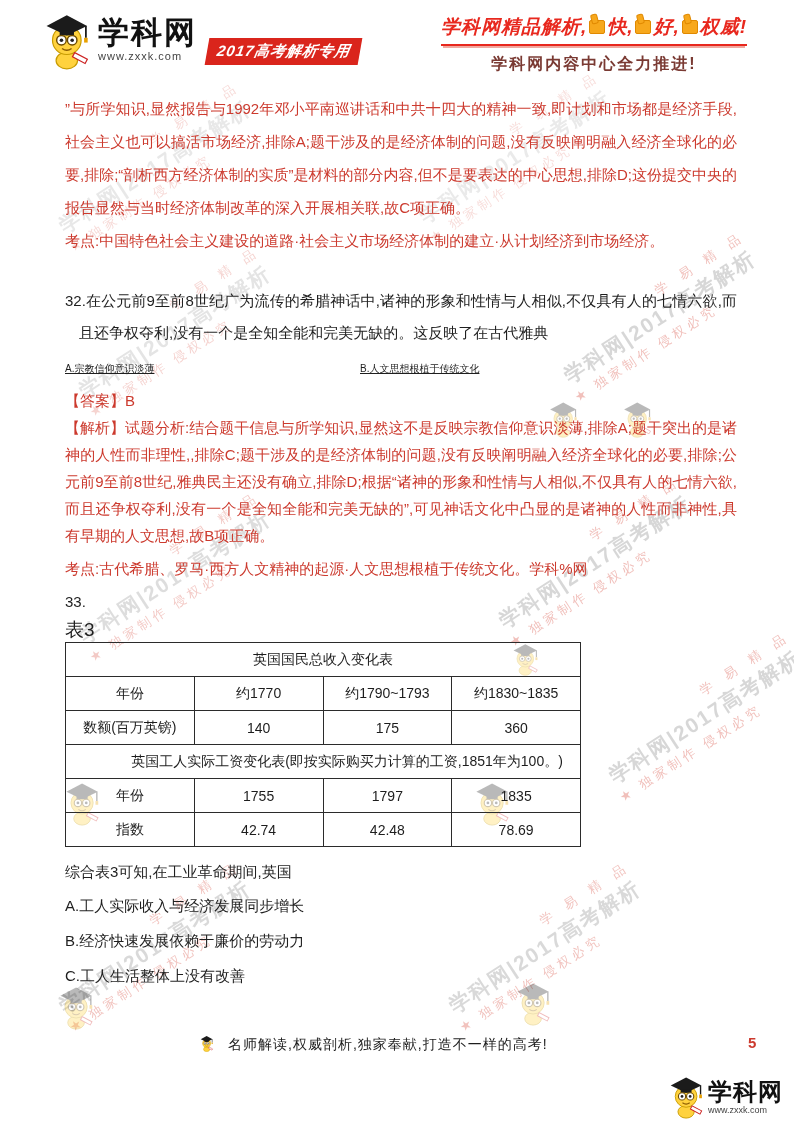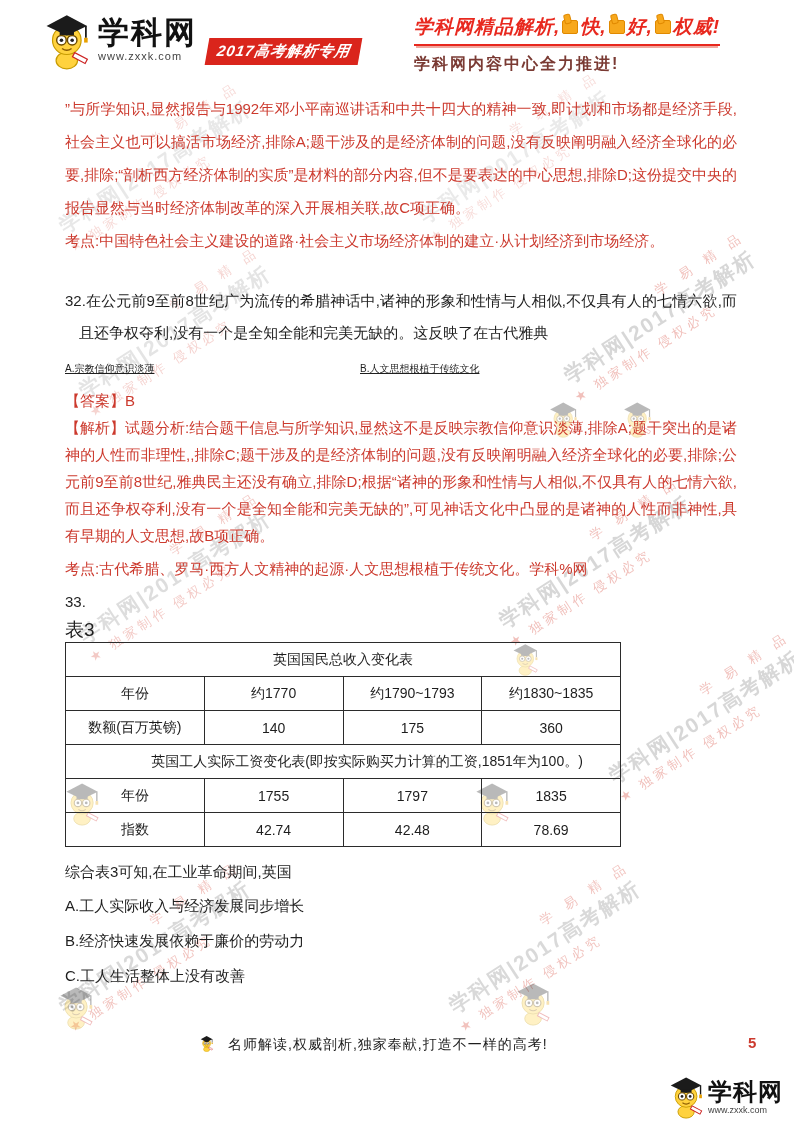--- a/index.html
+++ b/index.html
@@ -11,21 +11,21 @@
   .logo{position:absolute;left:42px;top:8px;display:flex;align-items:flex-start;}
   .logo .mascot-svg{width:52px;height:62px;}
   .logo-texts{margin-left:4px;margin-top:10px;}
   .logo-title{font-size:31px;font-weight:900;letter-spacing:2px;color:#111;line-height:30px;}
   .logo-url{font-size:11px;color:#444;letter-spacing:1px;margin-top:2px;}
   .badge{
     position:absolute;left:207px;top:38px;background:#da251c;color:#fff;
     transform:skewX(-10deg);padding:4px 10px;font-size:15px;font-weight:bold;font-style:italic;
     letter-spacing:1px;white-space:nowrap;
   }
-  .slogan{position:absolute;right:20px;top:14px;width:360px;text-align:left;}
+  .slogan{position:absolute;right:20px;top:14px;width:360px;text-align:center;}
   .slogan-l1{
     color:#e8281e;font-weight:bold;font-style:italic;font-size:19px;letter-spacing:1px;
     white-space:nowrap;display:inline-block;padding-bottom:4px;
     border-bottom:2px solid #e8281e;box-shadow:0 4px 0 -2px #f0a9a0;
   }
   .thumb{display:inline-block;width:14px;height:12px;background:#f7a81c;border:1px solid #e08900;
     border-radius:2px;position:relative;margin:0 2px;vertical-align:-1px;}
   .thumb::before{content:"";position:absolute;left:1px;top:-7px;width:5px;height:8px;
     background:#f7a81c;border:1px solid #e08900;border-radius:2px;transform:rotate(-14deg);}
   .slogan-l2{margin-top:8px;color:#7a3a33;font-size:16px;font-weight:bold;letter-spacing:2px;}
@@ -37,21 +37,21 @@
   .kaodian1{font-size:15px;line-height:33px;}
   .q32-stem{margin-top:28px;font-size:15px;line-height:32px;text-align:justify;
     padding-left:14px;text-indent:-14px;}
   .opt-row{display:flex;margin-top:4px;font-size:10px;line-height:32px;text-decoration:underline;}
   .opt-row .left{width:295px;}
   .answer{margin-top:2px;font-size:15px;line-height:27px;}
   .analysis{font-size:15px;line-height:27px;text-align:justify;}
   .kaodian2{margin-top:6px;font-size:15px;line-height:27px;}
   .q33-num{margin-top:8px;font-size:15px;line-height:24px;}
   .tbl-caption{margin-top:6px;font-size:19px;line-height:20px;}
-  table.t3{margin-top:2px;border-collapse:collapse;width:556px;table-layout:fixed;
+  table.t3{margin-top:2px;border-collapse:collapse;width:516px;table-layout:fixed;
     font-size:14px;color:#1d1d1d;background:transparent;border-radius:22px;}
   table.t3 td{border:1.5px solid #2b2b2b;height:33px;text-align:center;padding:0 2px;}
   table.t3 td.span-title{text-align:center;}
   table.t3 td.span-title2{text-align:center;padding-left:50px;}
   .q33-stem{margin-top:10px;font-size:15px;line-height:30px;}
   .q33-opt{margin-top:2px;font-size:15px;line-height:33px;}
   
   .wm{position:absolute;width:230px;z-index:1;pointer-events:none;}
   .wm-inner{transform:rotate(-33deg);display:flex;flex-direction:column;align-items:center;}
   .wm-pink{font-size:13px;letter-spacing:6px;color:rgba(226,122,112,0.50);align-self:flex-end;white-space:nowrap;}

